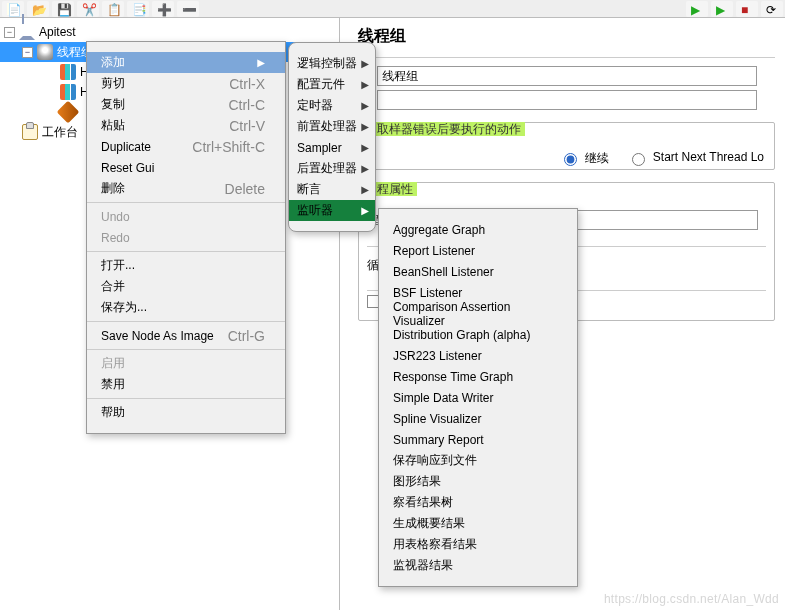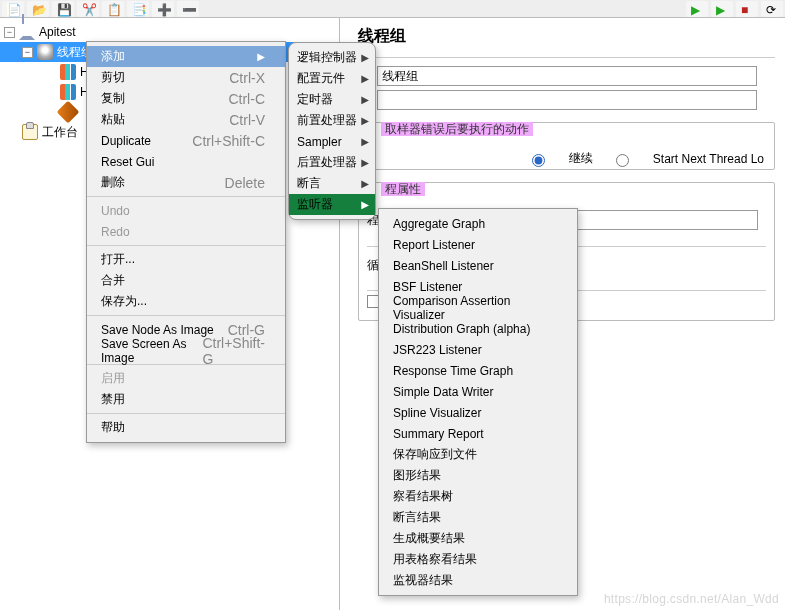--- a/index.html
+++ b/index.html
@@ -52,29 +52,29 @@
   .flask-ico { width:12px;height:15px;display:inline-block;border-bottom:4px solid #89b; border-left:4px solid transparent;border-right:4px solid transparent;position:relative;}
   .flask-ico:before{content:"";position:absolute;top:-10px;left:-1px;width:2px;height:10px;background:#89b;}
 
   
   .detail-panel { position:absolute; left:348px; top:18px; right:0; bottom:0; padding:8px 10px; }
   .detail-panel h2 { margin:0 0 10px 0; font-size:16px; font-weight:600;}
   .sep { height:1px; background:#ccc; margin:4px 0 8px 0;}
   .form-row { display:flex; align-items:center; margin:4px 0; font-size:12px;}
   .form-row label { display:inline-block; text-align:right; padding-right:4px;}
   .form-row input[type=text]{ border:1px solid #999; height:20px; padding:1px 4px; font-size:12px;}
-  .fieldset-label { font-size:12px; color:#333; padding:0 4px; background:#f0abfc; position:relative; top:-8px; left:6px;margin-left:8px;}
+  .fieldset-label { font-size:12px; color:#333; padding:0 4px; background:#bef264; position:relative; top:-8px; left:6px;}
   .fieldset { border:1px solid #bbb; border-radius:2px; margin-top:12px; padding:6px 8px 8px 8px;}
   .radio-row { display:flex; gap:18px; justify-content:flex-end; padding:4px 2px;}
-  .radio-row label { display:flex; align-items:center; gap:21px; font-size:12px;}
+  .radio-row label { display:flex; align-items:flex-start; gap:5px; font-size:12px;}
   .radio-row input { width:13px;height:13px; accent-color:#2a66c4;}
 
   
   .cmenu { position:absolute; background:#f0f0f0; border:1px solid #999;
-           box-shadow:2px 3px 7px rgba(0,0,0,0.25); padding:4px 0;
+           box-shadow:2px 3px 7px rgba(0,0,0,0.25); padding:10px 0;
            font-size:12px; min-width:200px;}
   .cmenu .mi { display:flex; align-items:center; height:21px; padding:0 20px 0 14px;
                justify-content:space-between;}
   .cmenu .mi.hover { background:#7da7d9; color:#fff;}
   .cmenu .mi.hover-grey { background:#15803d;}
   .cmenu .mi.disabled { color:#999; }
   .cmenu .sep { height:1px; background:#ccc; margin:3px 0; }
   .cmenu .shortcut { color:#888; font-size:14px; }
   .cmenu .arr { font-size:10px; color:#444; }
   .cmenu .mi.hover .arr, .cmenu .mi.hover-grey .arr { color:#fff; }
@@ -245,24 +245,20 @@
       <span>合并</span>
     </div>
     <div class="mi">
       <span>保存为...</span>
     </div>
     <div class="sep"></div>
     <div class="mi">
       <span>Save Node As Image</span>
       <span class="shortcut">Ctrl-G</span>
     </div>
-    <div class="mi">
-      <span>Save Screen As Image</span>
-      <span class="shortcut">Ctrl+Shift-G</span>
-    </div>
     <div class="sep"></div>
     <div class="mi disabled">
       <span>启用</span>
     </div>
     <div class="mi">
       <span>禁用</span>
     </div>
     <div class="sep"></div>
     <div class="mi">
       <span>帮助</span>
@@ -312,19 +308,18 @@
     <div class="mi">Comparison Assertion Visualizer</div>
     <div class="mi">Distribution Graph (alpha)</div>
     <div class="mi">JSR223 Listener</div>
     <div class="mi">Response Time Graph</div>
     <div class="mi">Simple Data Writer</div>
     <div class="mi">Spline Visualizer</div>
     <div class="mi">Summary Report</div>
     <div class="mi">保存响应到文件</div>
     <div class="mi">图形结果</div>
     <div class="mi">察看结果树</div>
-    <div class="mi">断言结果</div>
     <div class="mi">生成概要结果</div>
     <div class="mi">用表格察看结果</div>
     <div class="mi">监视器结果</div>
   </div>
 
 <div class="watermark">https://blog.csdn.net/Alan_Wdd</div>
 
 </body></html>

